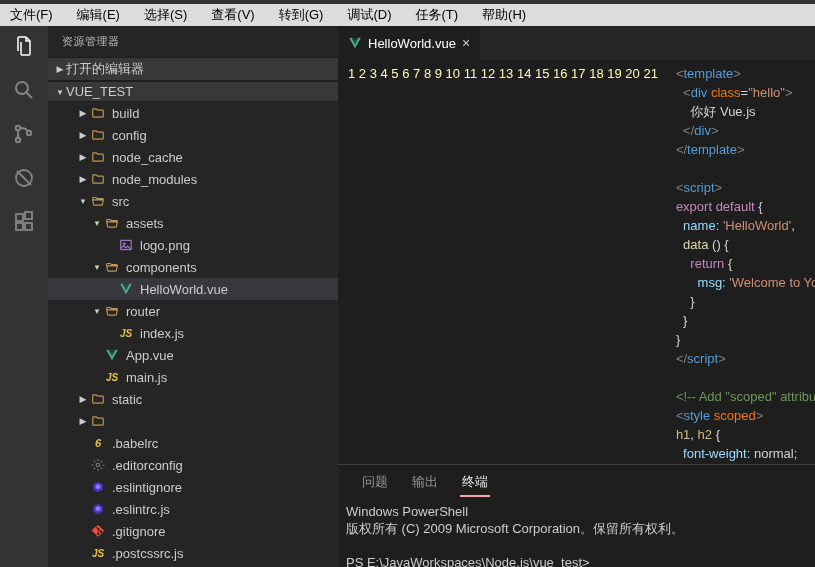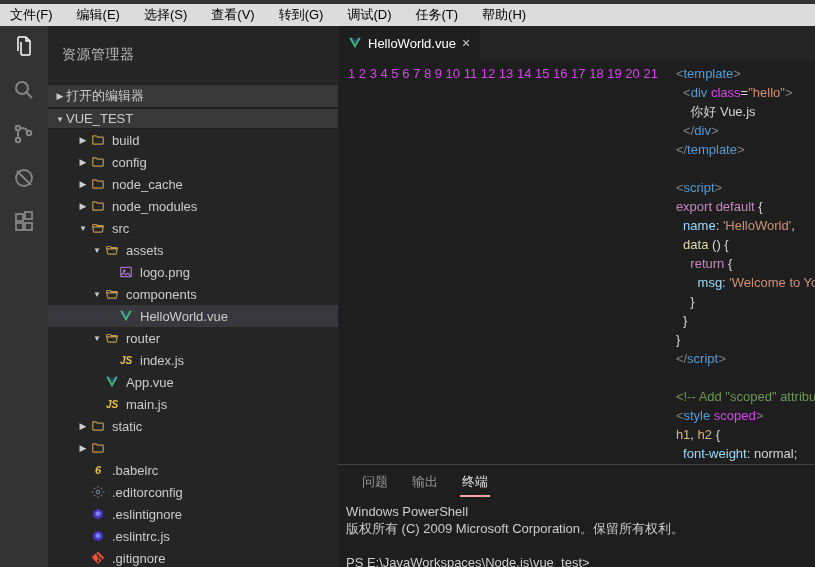--- a/index.html
+++ b/index.html
@@ -5,37 +5,37 @@
 * { margin: 0; padding: 0; box-sizing: border-box; font-family: "Segoe UI", sans-serif; font-size: 13px; }
 body { background: #1e1e1e; color: #ccc; width: 815px; height: 567px; overflow: hidden; display: flex; flex-direction: column; }
 .title-remnant { height: 4px; background: #323232; }
 .menubar { background: #dcdcdc; color: #000; display: flex; height: 22px; align-items: center; padding: 0 4px; gap: 12px; font-size: 12px; }
 .menubar span { padding: 2px 6px; cursor: default; }
 .main { display: flex; flex: 1; overflow: hidden; }
 .activitybar { width: 48px; background: #333; display: flex; flex-direction: column; align-items: center; padding-top: 8px; gap: 20px; }
 .activitybar .ab-icon { width: 24px; height: 24px; color: #858585; cursor: pointer; }
 .activitybar .ab-icon.active { color: #fff; }
 .sidebar { width: 290px; background: #252526; display: flex; flex-direction: column; overflow: hidden; }
-.sidebar-title { padding: 20px 14px; font-size: 14px; color: #bbb; letter-spacing: 0.5px; }
+.sidebar-title { padding: 8px 14px; font-size: 11px; color: #bbb; letter-spacing: 0.5px; }
 .section-hdr { display: flex; align-items: center; padding: 2px 6px; background: #383838; color: #ccc; font-size: 11px; border-top: 1px solid #1e1e1e; border-bottom: 1px solid #1e1e1e; cursor: pointer; }
 .section-hdr .chev { width: 12px; display: inline-block; text-align: center; font-size: 9px; }
 .tree { flex: 1; overflow-y: auto; padding-bottom: 8px; }
 .tree-row { display: flex; align-items: center; height: 22px; padding-right: 8px; color: #ccc; cursor: pointer; white-space: nowrap; }
 .tree-row.selected { background: #37373d; }
 .tree-row .twisty { width: 14px; text-align: center; font-size: 9px; color: #ccc; }
 .tree-row .ficon { width: 16px; height: 16px; margin-right: 6px; display: inline-flex; align-items: center; justify-content: center; }
 .tree-row .label { flex: 1; }.ind-2{padding-left:28px}.ind-3{padding-left:42px}.ind-4{padding-left:56px}
 .editors { flex: 1; display: flex; flex-direction: column; overflow: hidden; background: #1e1e1e; }
 .tabbar { height: 34px; background: #252526; display: flex; align-items: stretch; }
 .tab { display: flex; align-items: center; padding: 0 10px; background: #1e1e1e; color: #fff; gap: 6px; font-size: 13px; border-right: 1px solid #252526; cursor: pointer; }
 .tab .close { color: #ccc; cursor: pointer; font-size: 14px; }
 .code { flex: 1; display: flex; overflow: hidden; font-family: Consolas, monospace; font-size: 14px; line-height: 19px; }
-.gutter { background: #1e1e1e; color: #d946ef; text-align: right; padding: 4px 18px 4px 10px; user-select: none; }
+.gutter { background: #1e1e1e; color: #fef9c3; text-align: right; padding: 4px 18px 4px 10px; user-select: none; }
 .codebody { padding: 4px 0; flex: 1; overflow: hidden; white-space: pre; }
-.tok-tag{color:#569cd6}.tok-attr{color:#d946ef}.tok-str{color:#ce9178}.tok-kw2{color:#c586c0}.tok-fn{color:#dcdcaa}.tok-prop{color:#9cdcfe}.tok-txt{color:#d4d4d4}.tok-pun{color:#808080}.tok-cm{color:#6a9955}.tok-sel{color:#d7ba7d}.tok-id{color:#9cdcfe}
+.tok-tag{color:#569cd6}.tok-attr{color:#f97316}.tok-str{color:#ce9178}.tok-kw2{color:#c586c0}.tok-fn{color:#dcdcaa}.tok-prop{color:#9cdcfe}.tok-txt{color:#d4d4d4}.tok-pun{color:#808080}.tok-cm{color:#6a9955}.tok-sel{color:#d7ba7d}.tok-id{color:#9cdcfe}
 .panel { height: 103px; background: #1e1e1e; border-top: 1px solid #414141; display: flex; flex-direction: column; }
 .panel-tabs { display: flex; gap: 20px; padding: 4px 22px; font-size: 11px; color: #969696; }
 .panel-tabs span { padding: 4px 2px; cursor: pointer; }
 .panel-tabs span.active { color: #e7e7e7; border-bottom: 2px solid #fca5a5; }
 .term { flex: 1; padding: 2px 8px; font-family: Consolas, monospace; font-size: 13px; color: #ccc; line-height: 17px; white-space: pre; }
 svg { display: block; }
 </style>
 </head>
 <body>
 

